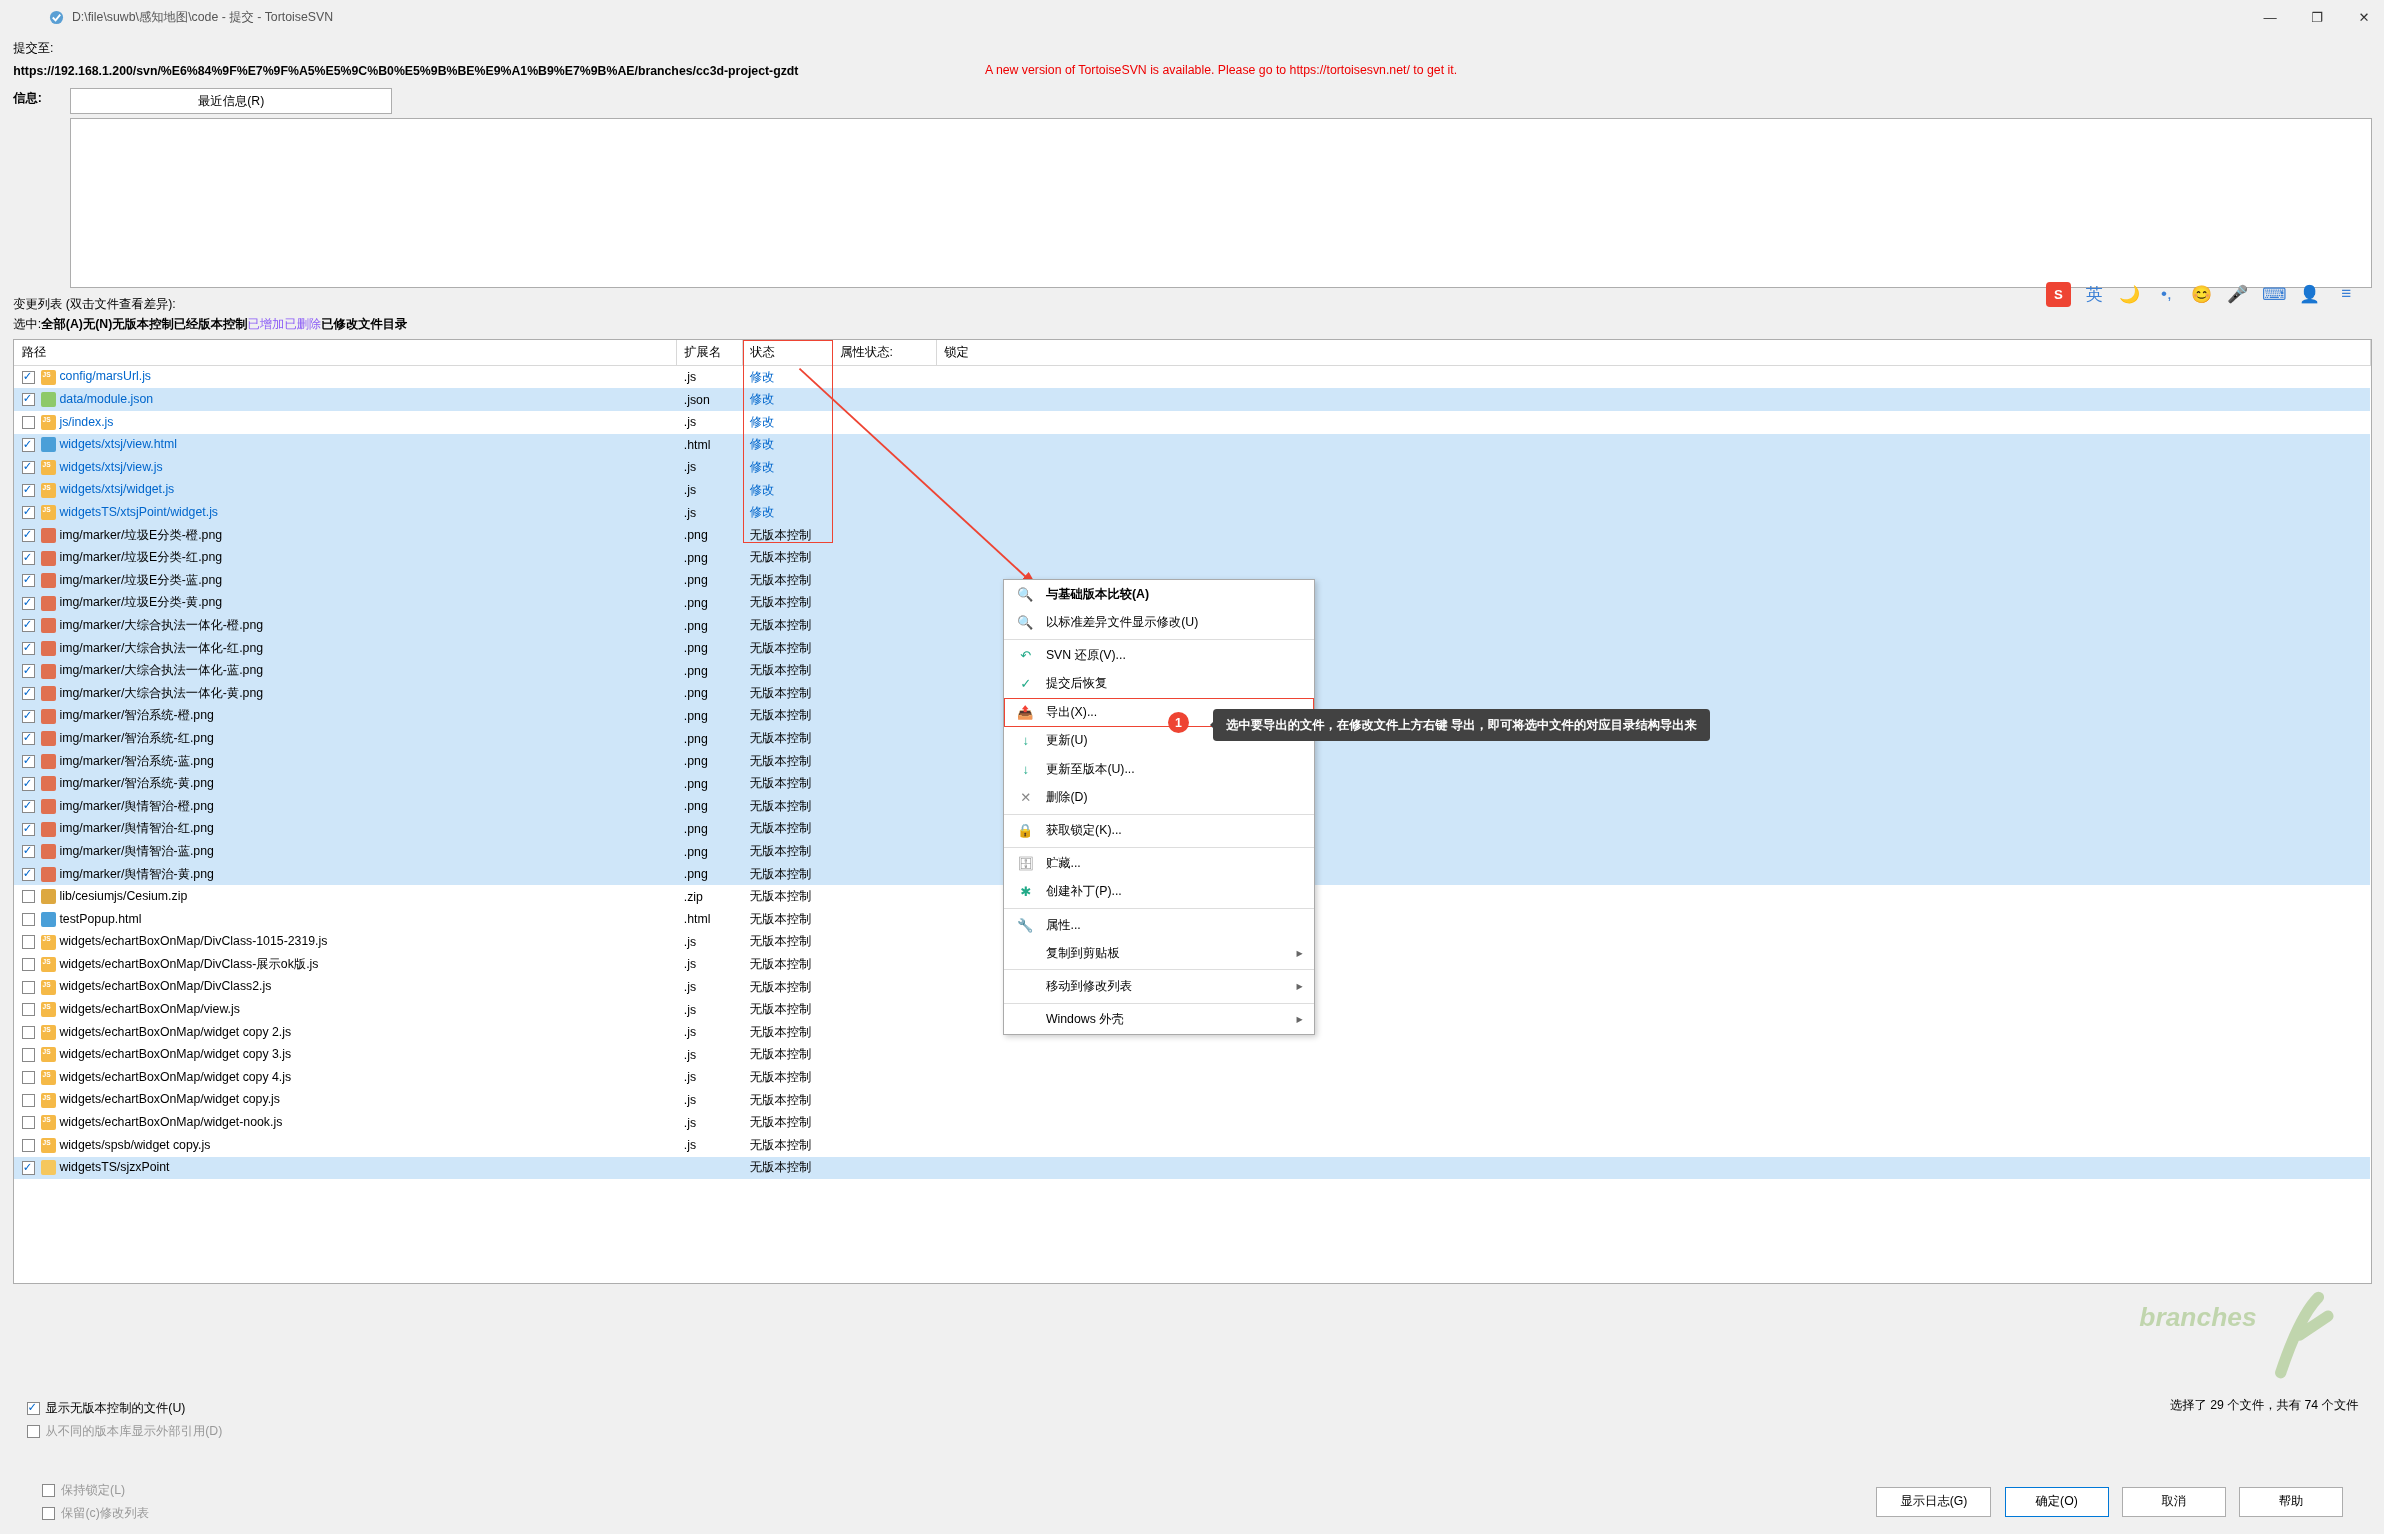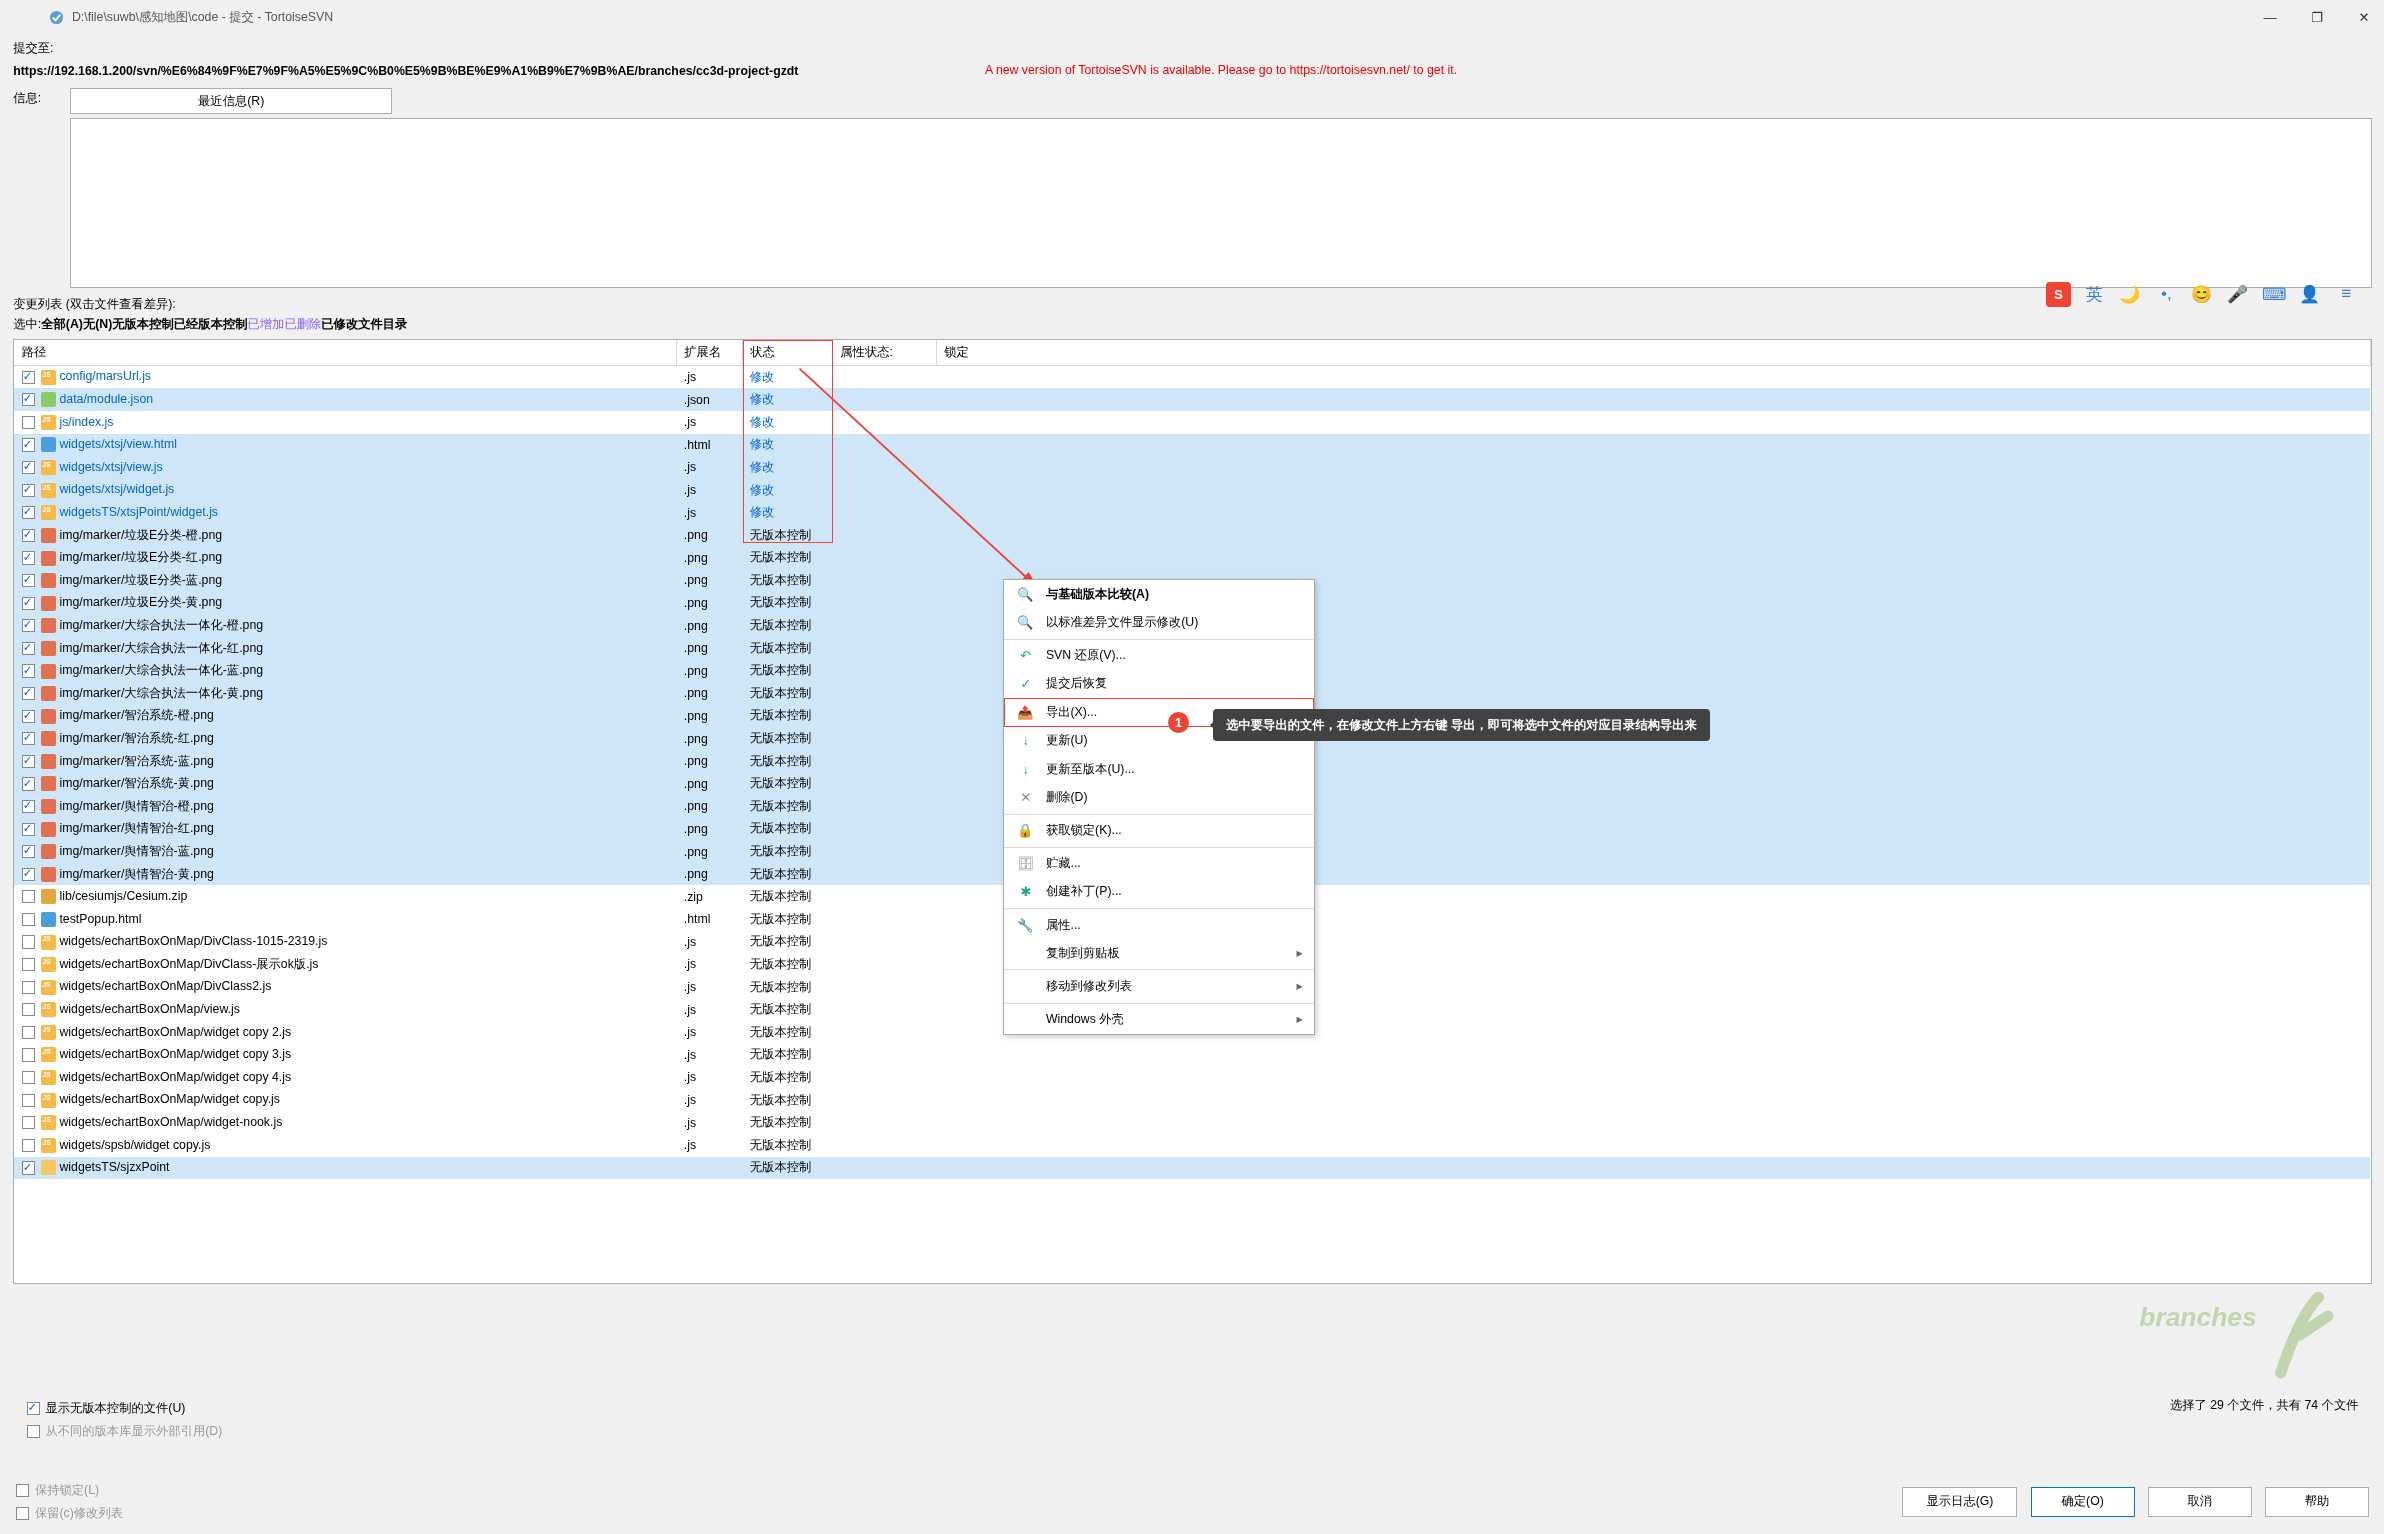--- a/index.html
+++ b/index.html
@@ -8,21 +8,21 @@
 .titlebar { height: 34px; display: flex; align-items: center; padding: 0 11.4px; background: #f0f0f0; margin-left: 38px; }
 .titlebar .icon { width: 15px; height: 15px; margin-right: 7.6px; }
 .titlebar .title { flex: 1; font-size: 12.3px; color: #555; }
 .winbtns { display: flex; gap: 28px; }
 .winbtn { width: 19px; height: 19px; display: flex; align-items: center; justify-content: center; font-size: 13.2px; color: #333; }
 
 .section-label { padding: 5.7px 13.2px; font-size: 12.3px; }
 .url-bar { padding: 1.9px 13.2px 9.5px; font-size: 12.3px; font-weight: bold; }
 
 .info-row { display: flex; align-items: flex-start; padding: 0 13.2px; }
-.info-label { width: 57px; font-size: 12.3px; padding-top: 1.9px; }
+.info-label { width: 57px; font-size: 12.3px; padding-top: 1.9px; font-weight: bold; }
 .info-right { flex: 1; }
 .recent-btn { border: 0.9px solid #adadad; background: #fff; width: 322px; height: 26.5px; display: flex; align-items: center; justify-content: center; font-size: 12.3px; margin-bottom: 3.8px; }
 .msg-box { border: 0.9px solid #adadad; background: #fff; height: 170px; position: relative; }
 .update-link { position: absolute; top: -24.6px; left: 50%; transform: translateX(-50%); color: #e00; font-size: 12.3px; }
 
 .ime-bar { position: absolute; right: 26.5px; top: 282px; display: flex; gap: 11.4px; align-items: center; }
 .ime-icon { width: 24.6px; height: 24.6px; display: flex; align-items: center; justify-content: center; font-size: 17px; color: #3a7fd5; }
 .ime-icon.red { background: #e43; color: #fff; border-radius: 3.8px; font-weight: bold; font-size: 13.2px; }
 
 .changelist-label { padding: 7.6px 13.2px 3.8px; font-size: 12.3px; }
@@ -64,21 +64,21 @@
 .tooltip { position: absolute; background: #424242; color: #fff; padding: 7.6px 13.2px; border-radius: 3.8px; font-size: 12.3px; font-weight: bold; }
 .tooltip::before { content: ""; position: absolute; left: -7.6px; top: 50%; transform: translateY(-50%); border: 5.7px solid transparent; border-right-color: #424242; }
 
 .watermark { position: absolute; right: 38px; bottom: 132px; opacity: 0.4; }
 
 .footer-left { position: absolute; left: 26.5px; bottom: 95px; display: flex; flex-direction: column; gap: 5.7px; }
 .footer-right-label { position: absolute; right: 26.5px; bottom: 121px; font-size: 12.3px; }
 .chk-line { display: flex; align-items: center; font-size: 12.3px; }
 .dim { color: #999; }
 
-.bottom-bar { position: absolute; bottom: 13.2px; left: 0; right: 0; display: flex; align-items: center; padding: 0 16px; }
+.bottom-bar { position: absolute; bottom: 13.2px; left: 0; right: 0; display: flex; align-items: center; padding: 0 42px; }
 .bottom-left { display: flex; flex-direction: column; gap: 5.7px; }
 .bottom-right { margin-left: auto; display: flex; gap: 13.2px; }
 .btn { border: 0.9px solid #adadad; background: #fff; padding: 5.7px 23px; font-size: 12.3px; min-width: 104px; text-align: center; }
 .btn.primary { border: 0.9px solid #0078d7; }
 </style>
 </head>
 <body>
 
 <div class="titlebar">
   <span class="icon">

